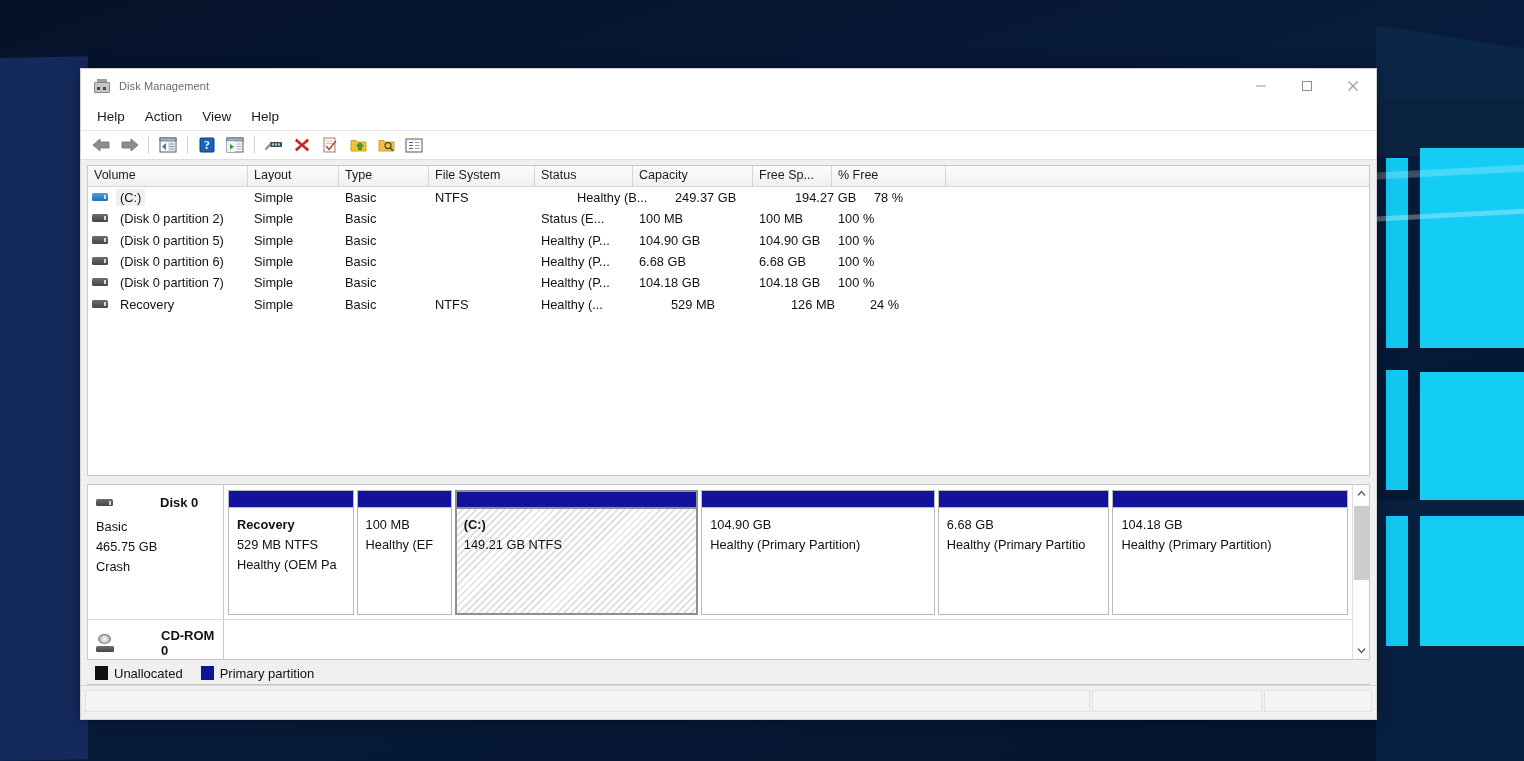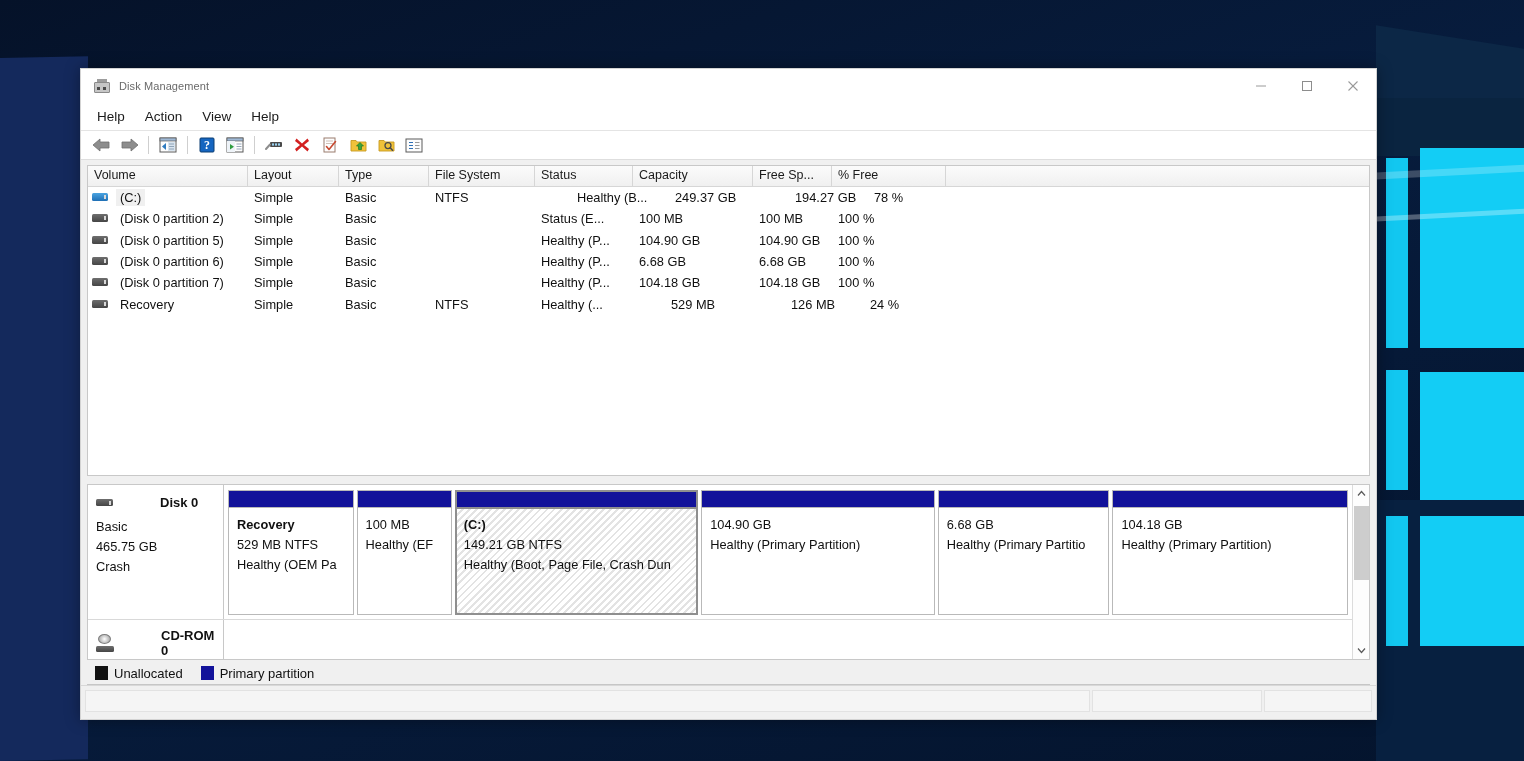--- a/index.html
+++ b/index.html
@@ -698,21 +698,20 @@
                 <div class="part-body">
                   <div class="part-line">100 MB</div>
                   <div class="part-line">Healthy (EF</div>
                 </div>
               </div>
               <div class="part selected" style="flex: 248 1 0px;">
                 <div class="part-bar" style="background: rgb(18, 18, 154);"></div>
                 <div class="part-body">
                   <div class="part-line bold">(C:)</div>
                   <div class="part-line">149.21 GB NTFS</div>
-                  <div class="part-line">Healthy (Boot, Page File, Crash Dun</div>
                 </div>
               </div>
               <div class="part" style="flex: 238 1 0px;">
                 <div class="part-bar" style="background: rgb(18, 18, 154);"></div>
                 <div class="part-body">
                   <div class="part-line">104.90 GB</div>
                   <div class="part-line">Healthy (Primary Partition)</div>
                 </div>
               </div>
               <div class="part" style="flex: 175 1 0px;">

